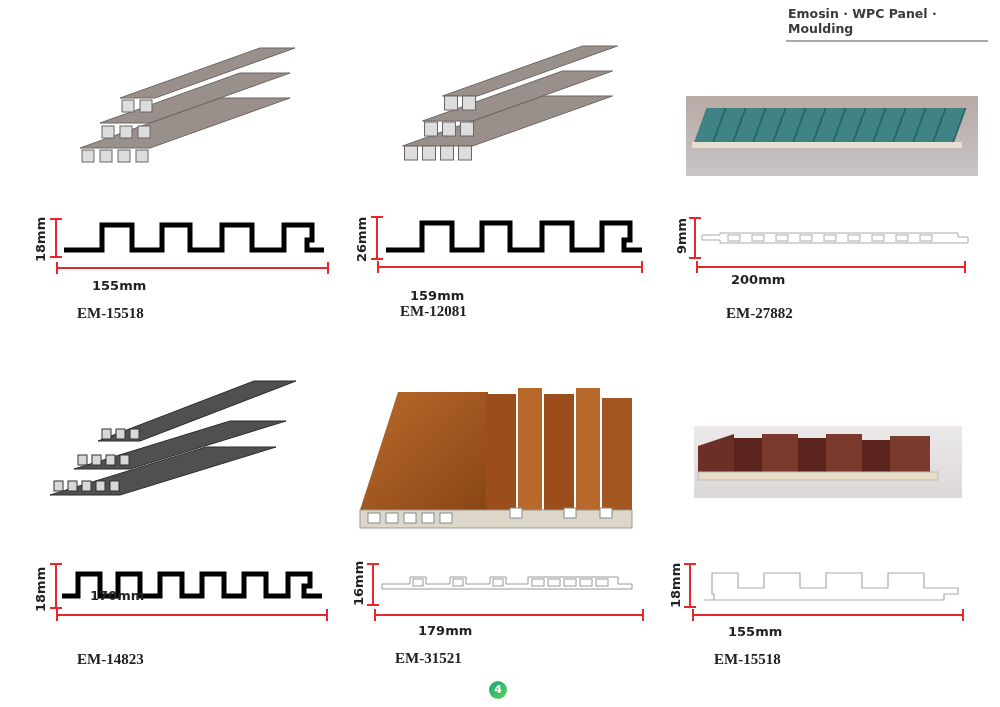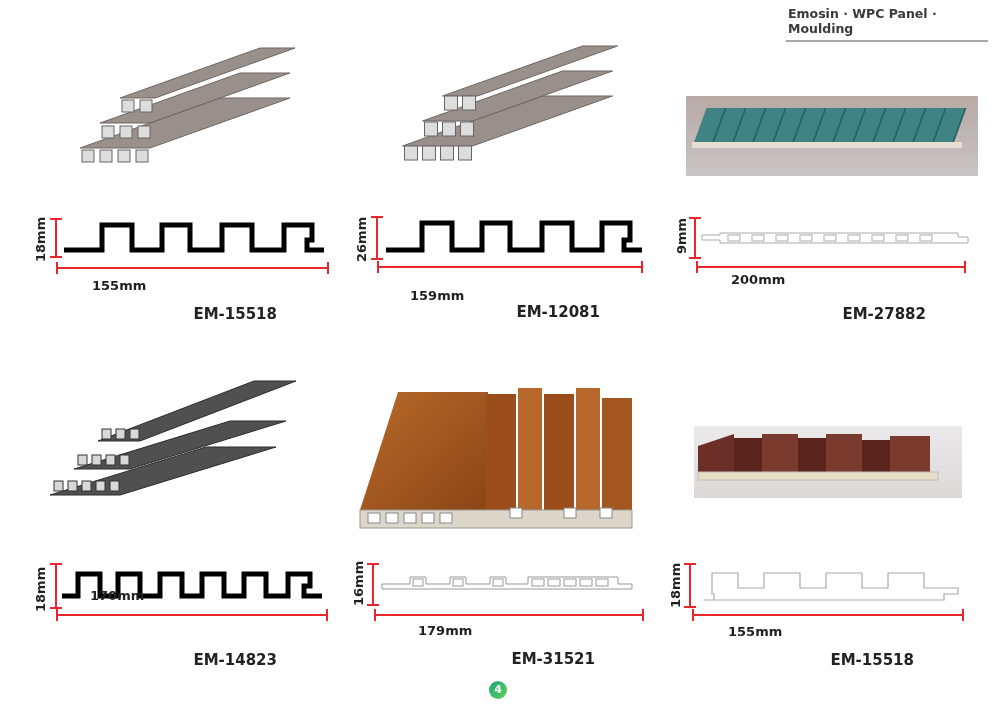--- a/index.html
+++ b/index.html
@@ -8,21 +8,21 @@
   .photo{position:absolute;}
   .profile{position:absolute;}
   .dim-v{position:absolute;width:2px;background:#e8262b;}
   .dim-v::before,.dim-v::after{content:"";position:absolute;left:-5px;width:12px;height:2px;background:#e8262b;}
   .dim-v::before{top:0}.dim-v::after{bottom:0}
   .dim-h{position:absolute;height:2px;background:#e8262b;}
   .dim-h::before,.dim-h::after{content:"";position:absolute;top:-5px;width:2px;height:12px;background:#e8262b;}
   .dim-h::before{left:0}.dim-h::after{right:0}
   .vlabel{position:absolute;font-size:13px;font-weight:bold;transform:rotate(-90deg);transform-origin:left top;white-space:nowrap;}
   .wlabel{position:absolute;font-size:13px;font-weight:bold;text-align:left;width:200px;}
-  .code{position:absolute;font-size:15px;font-weight:bold;text-align:right;width:200px;}
+  .code{position:absolute;font-size:15px;font-weight:bold;text-align:left;width:200px;font-family:Liberation Serif, serif;}
   .pagebadge{position:absolute;left:489px;top:681px;width:18px;height:18px;border-radius:50%;background:linear-gradient(135deg,#1aa37a,#5dd35a);color:#fff;font-size:11px;font-weight:bold;text-align:center;line-height:18px;}
 </style>
 </head>
 <body>
 
 <div class="header">Emosin · WPC Panel · Moulding</div>
 
 <div>
   <svg class="photo" style="left:70px;top:38px" width="230" height="130" viewBox="0 0 230 130">
     <g fill="#9a908b" stroke="#6e6560" stroke-width="1">

